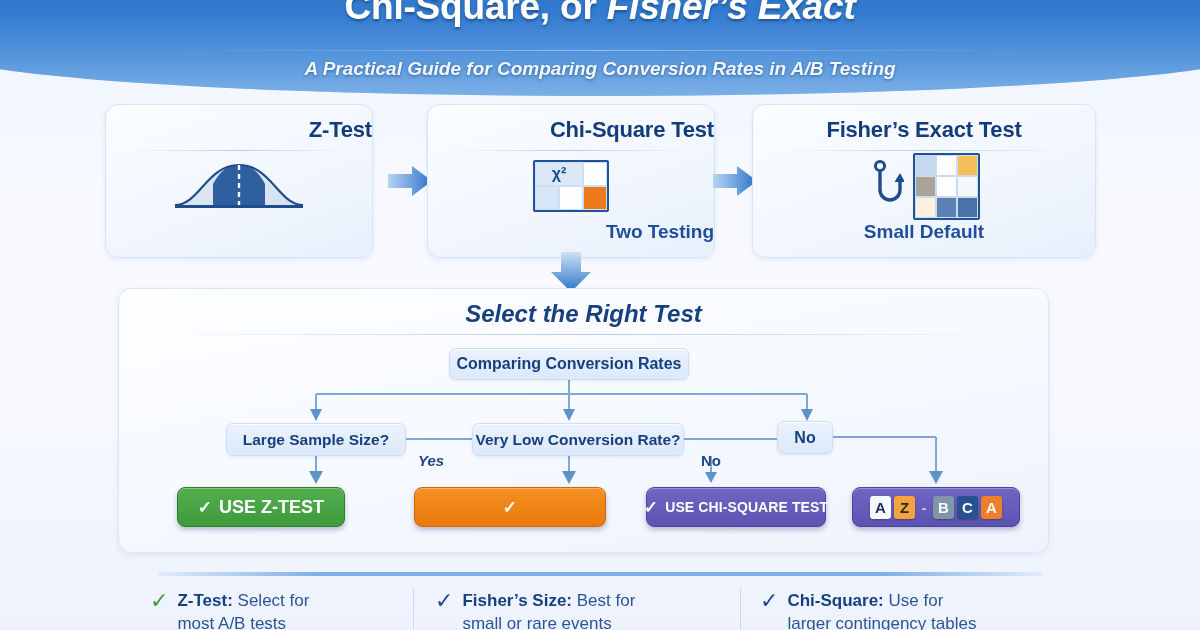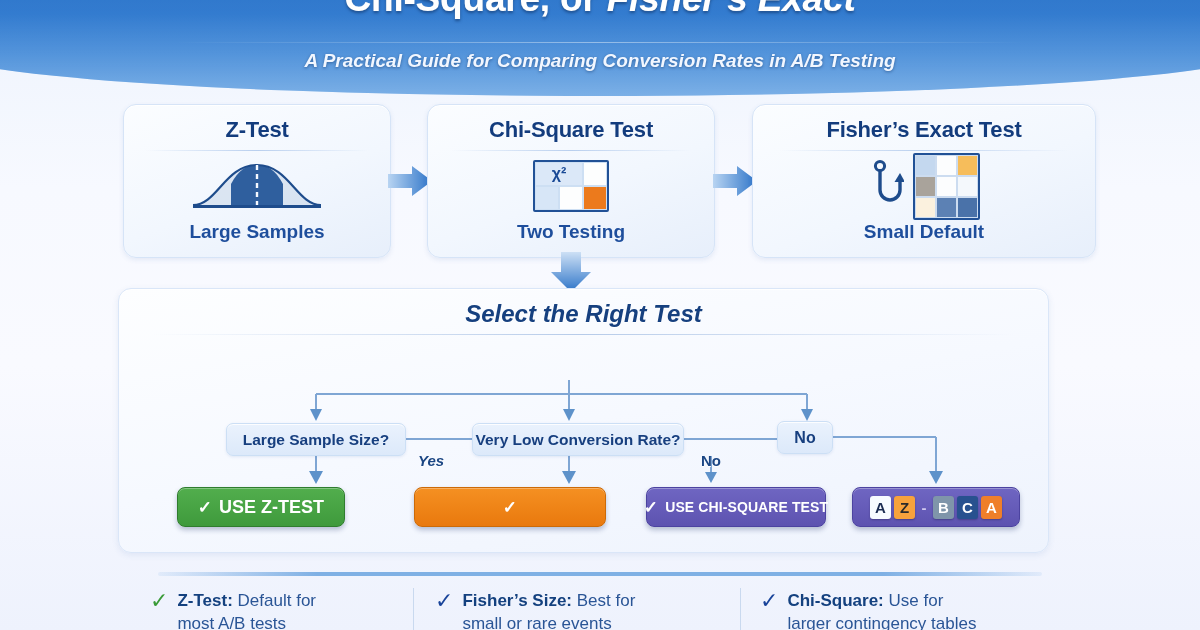--- a/index.html
+++ b/index.html
@@ -23,21 +23,21 @@
     border-bottom-right-radius:50% 46px;
   }
   .header-sheen {
     position:absolute; left:-60px; top:-120px;
     width:1320px; height:216px;
     background:linear-gradient(180deg,rgba(255,255,255,.13) 0%,rgba(255,255,255,.03) 35%,rgba(255,255,255,0) 62%,rgba(255,255,255,.16) 88%,rgba(255,255,255,.25) 100%);
     border-bottom-left-radius:50% 46px;
     border-bottom-right-radius:50% 46px;
   }
   .header-inner {
-    position:absolute; left:0; top:4px; width:1200px; height:96px;
+    position:absolute; left:0; top:12px; width:1200px; height:96px;
     text-align:center;
     padding-left:44px;
   }
   .main-title {
     position:absolute; left:0; top:-26px; width:1200px;
     font-size:37px; font-weight:bold; color:#ffffff;
     letter-spacing:-.2px; white-space:nowrap;
     text-shadow:0 2px 3px rgba(8,40,90,.55), 0 0 1px rgba(255,255,255,.5);
   }
   .main-title i { font-style:italic; }
@@ -54,22 +54,22 @@
 
   
   .cards { position:absolute; left:0; top:104px; width:1200px; height:154px; }
   .card {
     position:absolute; top:0; height:154px;
     background:linear-gradient(160deg,#fbfdff 0%,#f2f7fe 55%,#e7effb 100%);
     border:1px solid #d6e4f7; border-radius:13px;
     box-shadow:0 2px 5px rgba(60,100,170,.11), inset 0 1px 0 #ffffff;
     text-align:center;
   }
-  .card.c1 { left:123px; width:268px; }
-  .card.c2 { left:427px; width:288px; }
+  .card.c1 { left:105px; width:268px;text-align:right; }
+  .card.c2 { left:427px; width:288px;text-align:right; }
   .card.c3 { left:752px; width:344px; }
   .card-title {
     margin-top:12px; font-size:22px; font-weight:bold; color:#133c7d;
     letter-spacing:-.2px;
   }
   .card-rule {
     margin:7px auto 0; width:84%; height:1px;
     background:linear-gradient(90deg,rgba(180,205,240,0),#b9cfee,rgba(180,205,240,0));
   }
   .card-icon { height:62px; display:flex; align-items:center; justify-content:center; margin-top:4px; }
@@ -198,21 +198,20 @@
     <div class="card-rule"></div>
     <div class="card-icon">
       <svg width="140" height="58" viewBox="0 0 140 58">
         <path d="M6 48 C30 48 38 8 70 8 C102 8 110 48 134 48 L134 50 L6 50 Z" fill="#2f5f9e" opacity="0.12"></path>
         <path d="M44 48 L44 27 C52 12 60 8 70 8 C80 8 88 12 96 27 L96 48 Z" fill="#2f5f9e"></path>
         <path d="M6 48 C30 48 38 8 70 8 C102 8 110 48 134 48" fill="none" stroke="#1e4c8c" stroke-width="2.2"></path>
         <line x1="70" y1="8" x2="70" y2="48" stroke="#f6f9ff" stroke-width="2.4" stroke-dasharray="5 4"></line>
         <rect x="6" y="48" width="128" height="3" fill="#1e4c8c"></rect>
       </svg>
     </div>
-    <div class="card-label">Large Samples</div>
   </div>
 
   <div class="arrow-r a1">
     <svg width="44" height="32" viewBox="0 0 44 32">
       <defs>
           <linearGradient id="ag1" x1="0" y1="0" x2="1" y2="0">
         <stop offset="0" stop-color="#b8d4f2"></stop>
             <stop offset="1" stop-color="#2d74c8"></stop>
           </linearGradient>
         </defs>
@@ -307,20 +306,21 @@
       <path d="M191 120 L203 120 L197 132 Z"></path>
       <path d="M444 120 L456 120 L450 132 Z"></path>
       <path d="M682 120 L694 120 L688 132 Z"></path>
       <path d="M190 182 L204 182 L197 195 Z"></path>
       <path d="M443 182 L457 182 L450 195 Z"></path>
       <path d="M586 183 L598 183 L592 194 Z"></path>
       <path d="M810 182 L824 182 L817 195 Z"></path>
     </g>
   </svg>
 
+  <div class="node root">Comparing Conversion Rates</div>
   <div class="node q1">Large Sample Size?</div>
   <div class="node q2">Very Low Conversion Rate?</div>
   <div class="node q3">No</div>
 
   <div class="edge-label yes">Yes</div>
   <div class="edge-label no1">No</div>
 
   <div class="btn b1">
     <span class="ck">✓</span>
     <span>USE Z-TEST</span>
@@ -343,21 +343,21 @@
 </div>
 
 <div class="foot-rule"></div>
 <div class="footer">
   <div class="foot-sep s1"></div>
   <div class="foot-sep s2"></div>
 
   <div class="foot-item f1">
     <span class="foot-ck green">✓</span>
     <span class="foot-txt">
-      <b>Z-Test:</b><span> Default for</span><br>
+      <b>Z-Test:</b><span> Select for</span><br>
       <span>most A/B tests</span>
     </span>
   </div>
 
   <div class="foot-item f2">
     <span class="foot-ck blue">✓</span>
     <span class="foot-txt">
       <b>Fisher’s Size:</b><span> Best for</span><br>
       <span>small or rare events</span>
     </span>

